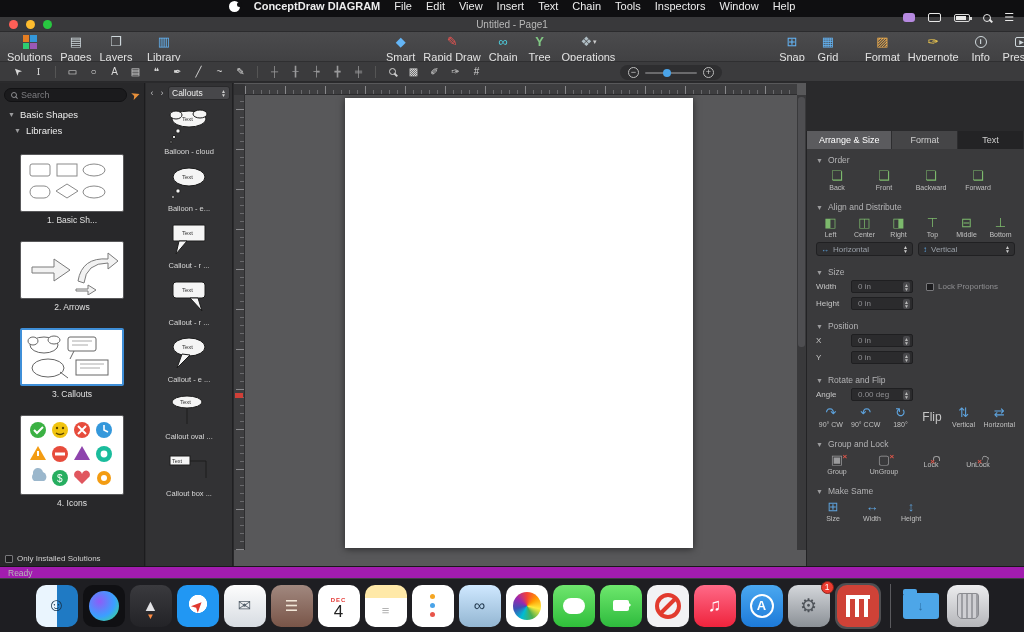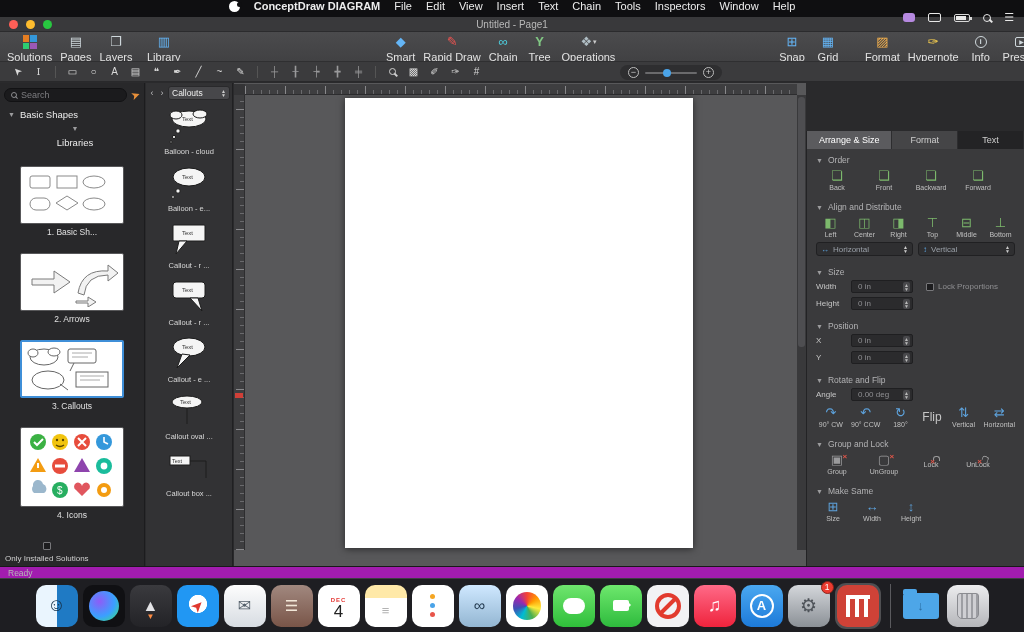--- a/index.html
+++ b/index.html
@@ -64,27 +64,27 @@
   
   #sidebar { position:absolute; top:83px; left:0; width:145px; bottom:66px; background:#28282a; border-right:1px solid #1c1c1e; overflow:hidden; }
   .search-row { display:flex; align-items:center; margin:5px 4px 4px; gap:4px; }
   .search-box { flex:1; height:14px; background:#1b1b1d; border:1px solid #121214; border-radius:7px; display:flex; align-items:center; padding:0 6px; gap:4px; }
   .search-box input { background:transparent; border:none; outline:none; color:#ddd; font-size:9px; width:100%; font-family:"Liberation Sans",sans-serif; }
   .search-box input::placeholder { color:#7d7d80; }
   .mag { width:6px; height:6px; border:1px solid #8a8a8d; border-radius:50%; position:relative; flex:0 0 auto; }
   .mag::after { content:''; position:absolute; width:3px; height:1px; background:#8a8a8d; transform:rotate(45deg); right:-2px; bottom:-1px; }
   .sol-ptr { color:#e8903a; font-size:11px; transform:rotate(-20deg); }
   .side-h { font-size:9.5px; color:#ececec; padding:3px 8px 2px; display:flex; gap:5px; align-items:center; }
-  .side-h.sub { padding-left:14px;flex-direction:column; }
+  .side-h.sub { padding-left:14px; }
   .tri { font-size:7px; color:#9c9c9e; }
   .lib-card { width:104px; height:58px; margin:16px auto 3px; background:#fff; border:1px solid #58585a; border-radius:2px; display:flex; align-items:center; justify-content:center; overflow:hidden; }
   .lib-card.selected { border:2px solid #3f8fd8; }
   .lib-card.tall { height:80px; }
   .lib-label { font-size:8.5px; color:#e0e0e0; text-align:center; }
-  .only-row { position:absolute; bottom:3px; left:5px; display:flex; gap:4px; align-items:center; font-size:8px; color:#cfcfcf;flex-direction:column; }
+  .only-row { position:absolute; bottom:3px; left:5px; display:flex; gap:4px; align-items:center; font-size:8px; color:#cfcfcf; }
   .chk { width:8px; height:8px; border:1px solid #77777a; background:#1d1d1f; border-radius:1px; flex:0 0 auto; }
 
   
   #librarypanel { position:absolute; top:83px; left:146px; width:87px; bottom:66px; background:#323234; border-right:1px solid #202022; overflow:hidden; }
   .libp-top { display:flex; align-items:center; gap:2px; padding:3px 2px; }
   .chev { color:#bdbdbf; font-size:9px; width:8px; text-align:center; }
   .lib-select { flex:1; height:14px; background:#47474a; border:1px solid #29292b; border-radius:3px; display:flex; align-items:center; justify-content:space-between; padding:0 3px; font-size:8.5px; color:#eee; }
   .updown { display:flex; flex-direction:column; font-size:5px; line-height:4px; color:#ccc; }
   .libp-scroll { position:absolute; top:24px; bottom:0; left:0; right:0; display:flex; flex-direction:column; align-items:center; overflow:hidden; }
   .lib-item { display:flex; flex-direction:column; align-items:center; margin-bottom:8px; }

